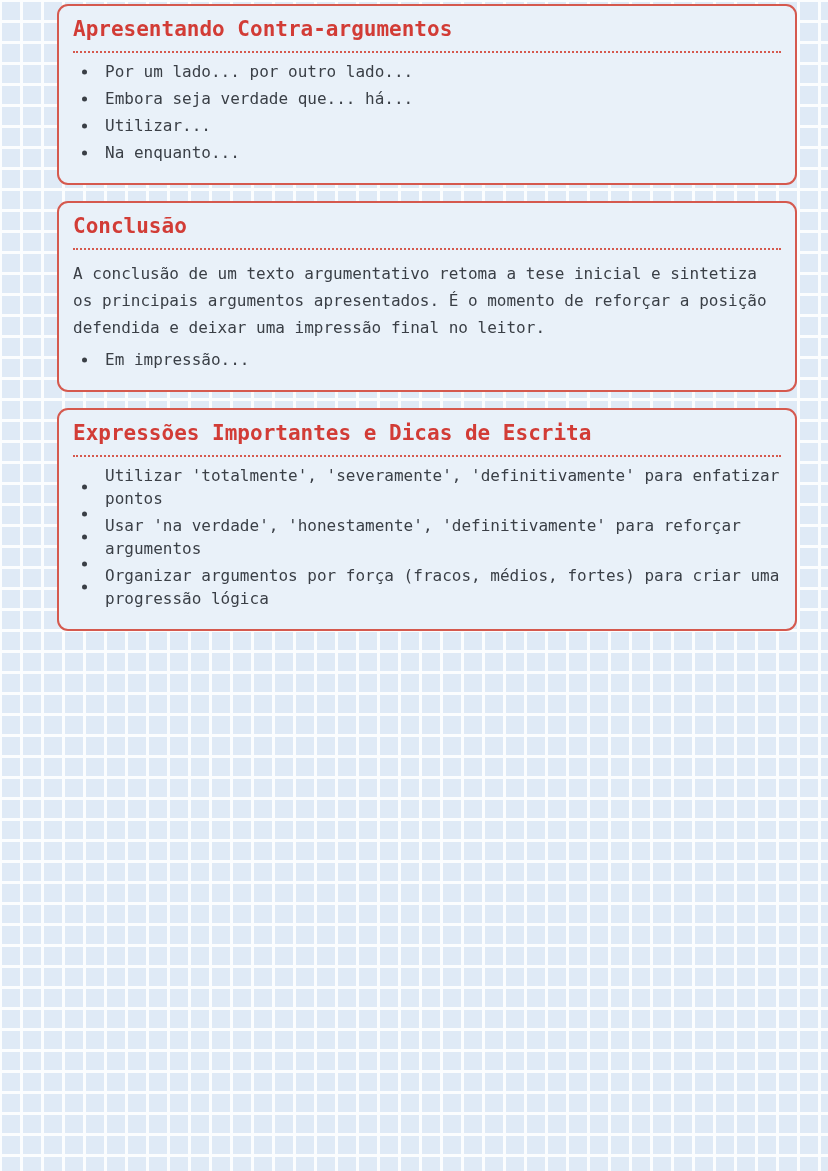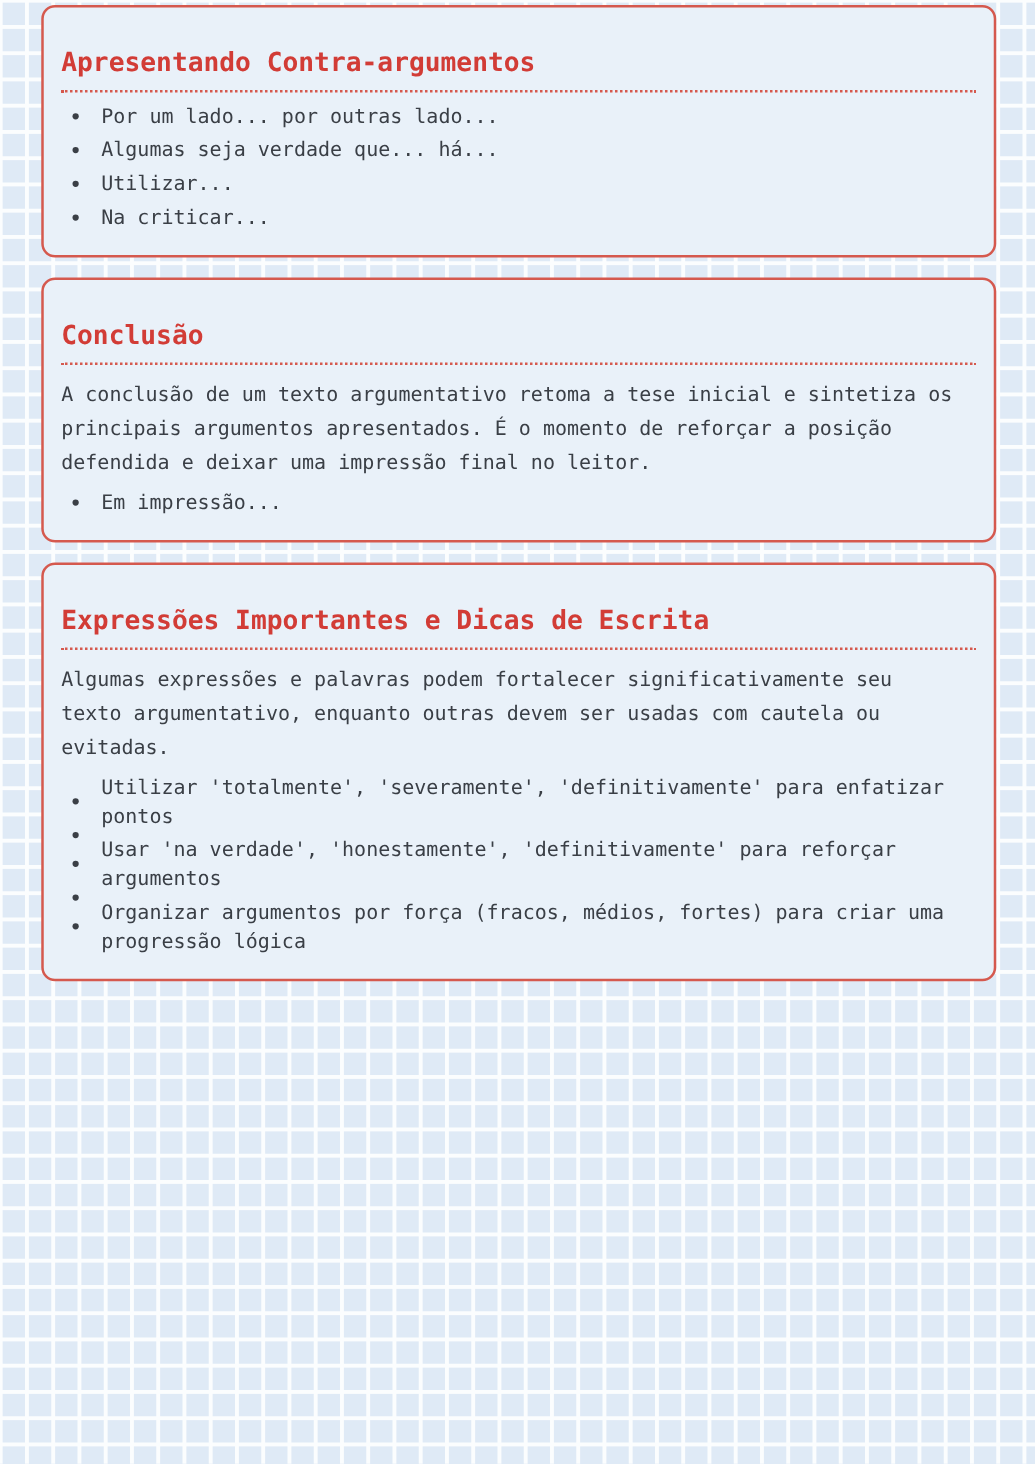--- a/index.html
+++ b/index.html
@@ -26,22 +26,23 @@
   }
   .page {
     width: 828px;
     height: 1171px;
     padding: 4px 31px 0 33px;
   }
   .card {
     background: var(--card-bg);
     border: 2px solid var(--border-red);
     border-radius: 11px;
-    padding: 31px 14px 19px 14px;
+    padding: 10px 14px 19px 14px;
     margin-bottom: 16px;
+    margin-left: 24px;
   }
   .card-title {
     margin: 0;
     font-size: 21px;
     font-weight: bold;
     line-height: 27px;
     color: var(--accent-red);
     letter-spacing: 0px;
     padding-bottom: 8px;
     border-bottom: 2px dotted var(--border-red);
@@ -79,38 +80,37 @@
   }
 </style>
 </head>
 <body>
 
 <div class="page">
   <main id="cards">
   <section class="card">
     <h2 class="card-title">Apresentando Contra-argumentos</h2>
     <ul class="card-bullets">
-          <li><span class="bullet-dot"></span><span class="bullet-text">Por um lado... por outras lado...</span></li>
-          <li><span class="bullet-dot"></span><span class="bullet-text">Algumas seja verdade que... há...</span></li>
+          <li><span class="bullet-dot"></span><span class="bullet-text">Por um lado... por outro lado...</span></li>
+          <li><span class="bullet-dot"></span><span class="bullet-text">Embora seja verdade que... há...</span></li>
           <li><span class="bullet-dot"></span><span class="bullet-text">Utilizar...</span></li>
-          <li><span class="bullet-dot"></span><span class="bullet-text">Na criticar...</span></li>
+          <li><span class="bullet-dot"></span><span class="bullet-text">Na enquanto...</span></li>
         </ul>
   </section>
 
   <section class="card">
     <h2 class="card-title">Conclusão</h2>
     <p class="card-paragraph">A conclusão de um texto argumentativo retoma a tese inicial e sintetiza os principais argumentos apresentados. É o momento de reforçar a posição defendida e deixar uma impressão final no leitor.</p>
     <ul class="card-bullets">
           <li><span class="bullet-dot"></span><span class="bullet-text">Em impressão...</span></li>
         </ul>
   </section>
 
   <section class="card">
     <h2 class="card-title">Expressões Importantes e Dicas de Escrita</h2>
-    <p class="card-paragraph">Algumas expressões e palavras podem fortalecer significativamente seu texto argumentativo, enquanto outras devem ser usadas com cautela ou evitadas.</p>
     <ul class="card-bullets">
           <li><span class="bullet-dot"></span><span class="bullet-text">Utilizar 'totalmente', 'severamente', 'definitivamente' para enfatizar pontos</span></li>
           <li><span class="bullet-dot"></span></li>
           <li><span class="bullet-dot"></span><span class="bullet-text">Usar 'na verdade', 'honestamente', 'definitivamente' para reforçar argumentos</span></li>
           <li><span class="bullet-dot"></span></li>
           <li><span class="bullet-dot"></span><span class="bullet-text">Organizar argumentos por força (fracos, médios, fortes) para criar uma progressão lógica</span></li>
         </ul>
   </section>
 </main>
 </div>

